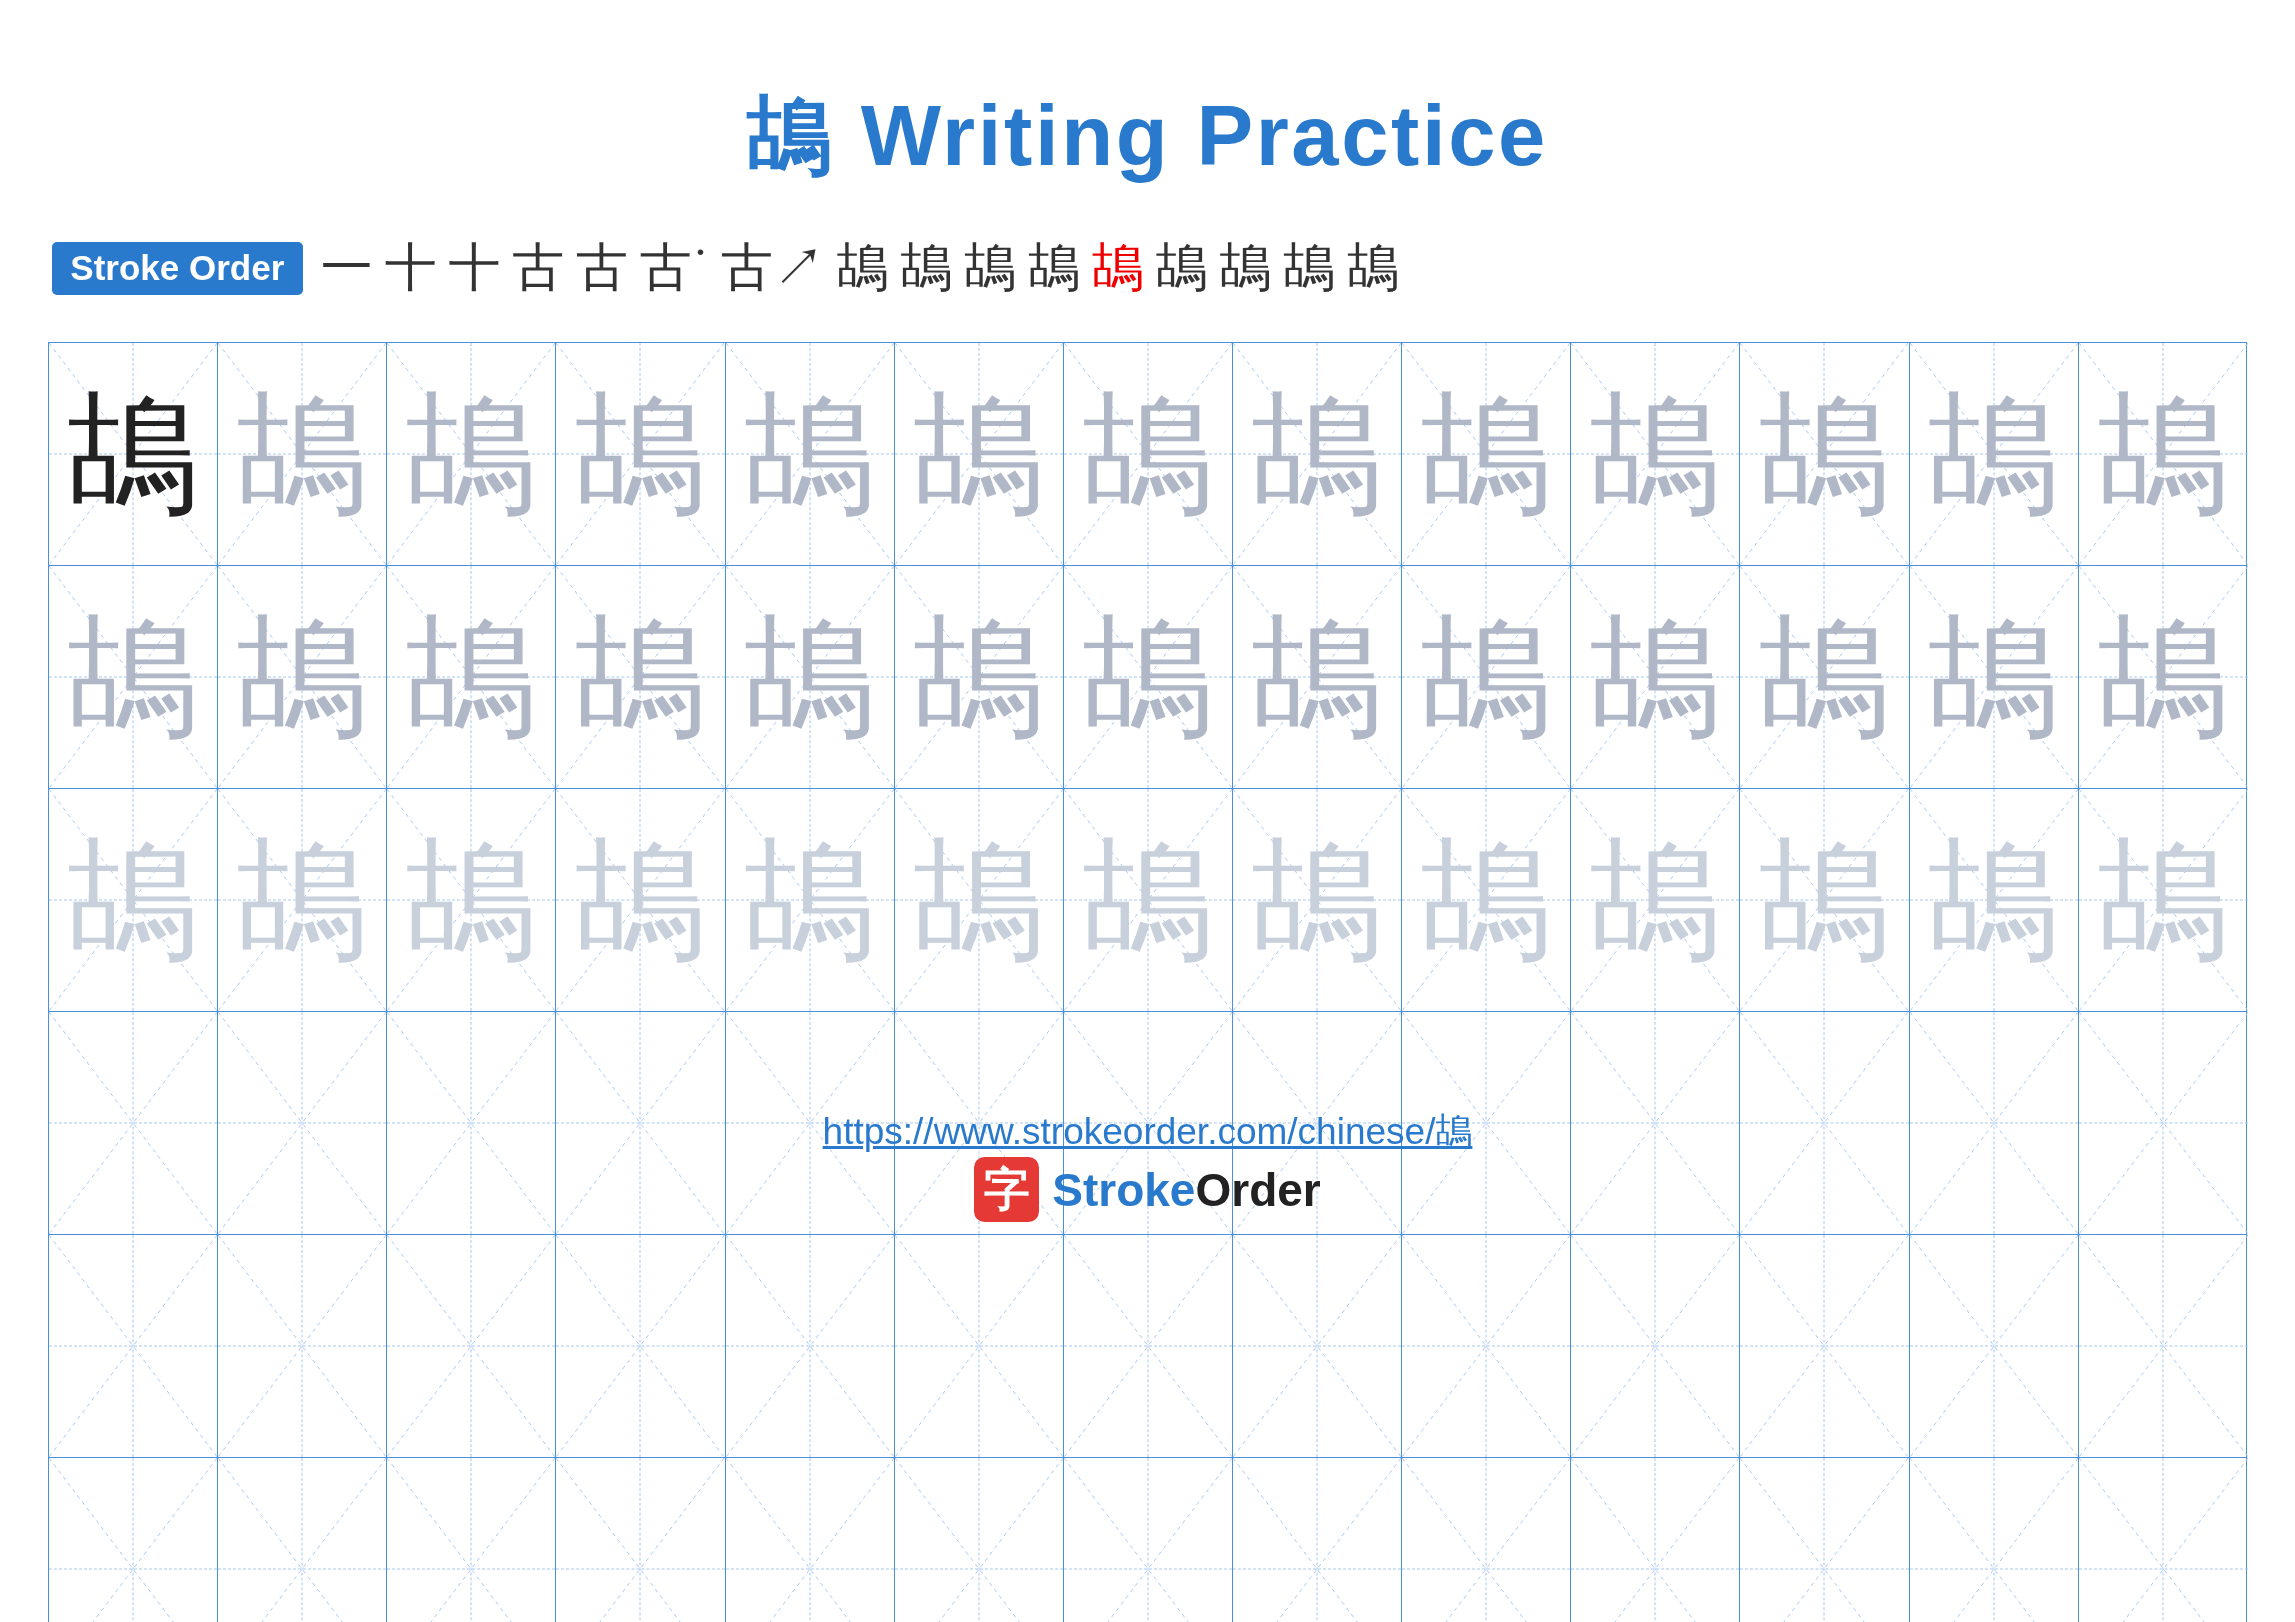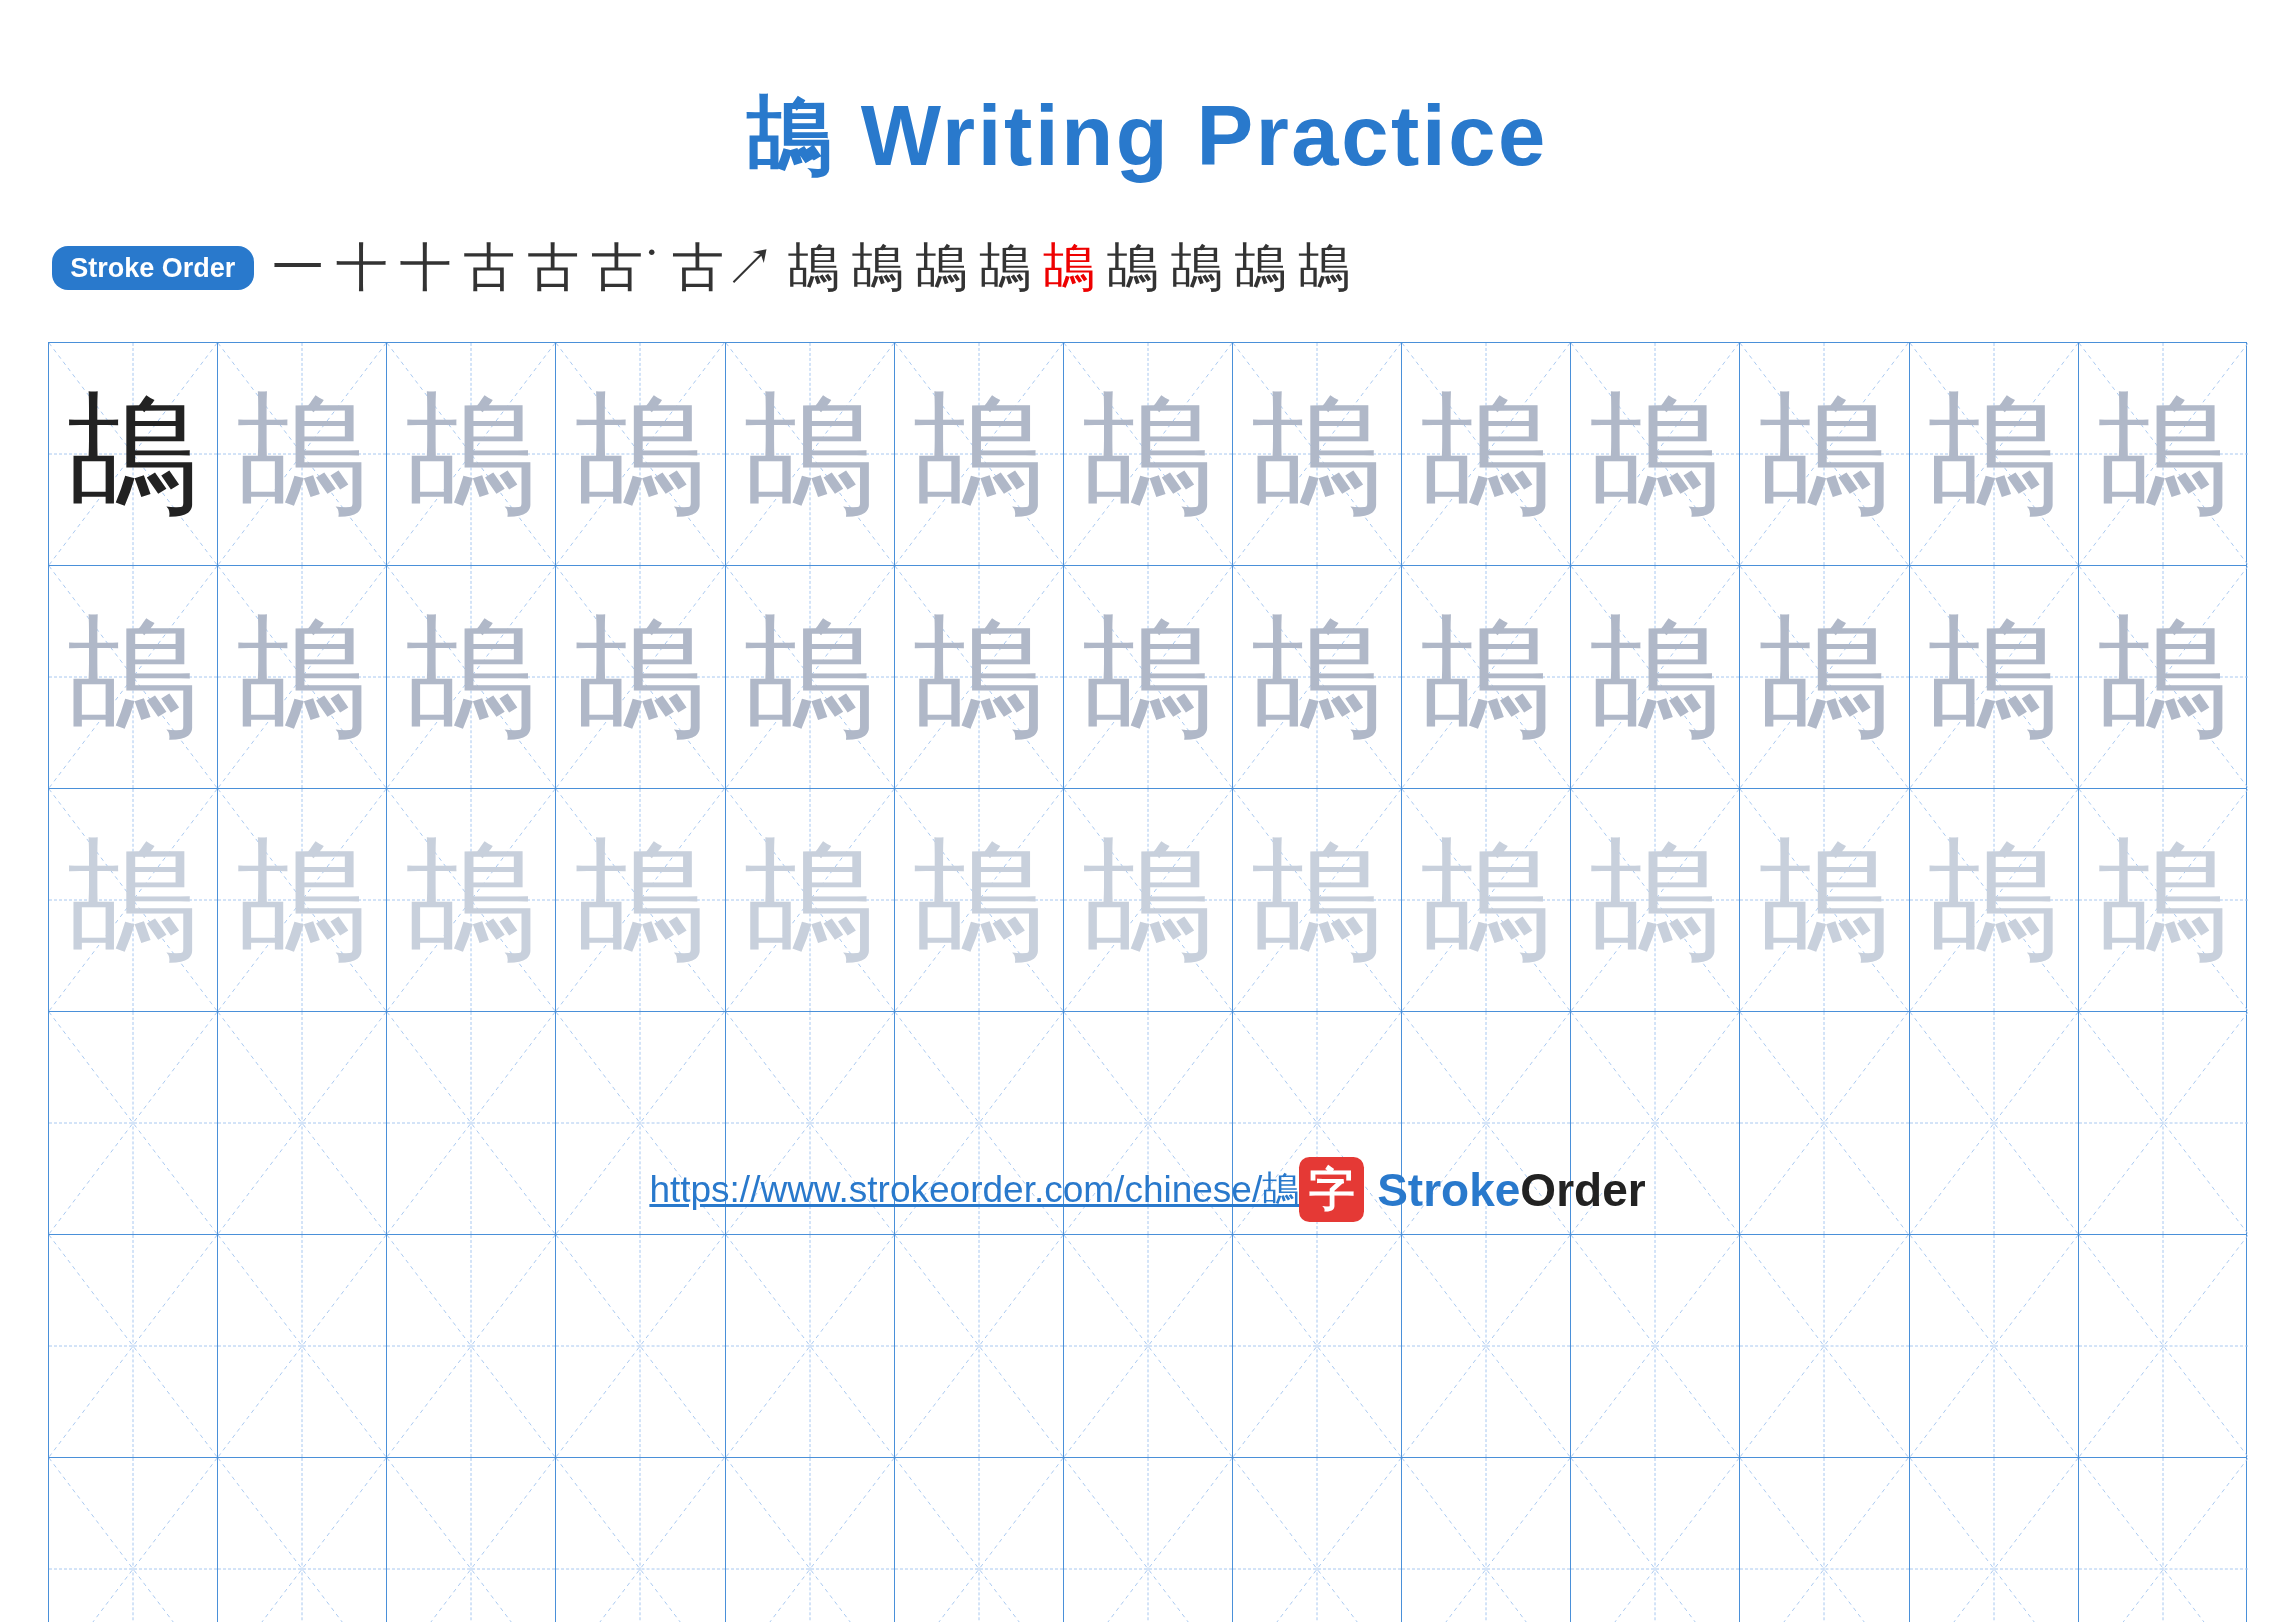--- a/index.html
+++ b/index.html
@@ -38,25 +38,25 @@
       align-items: center;
       margin-top: 39px;
       margin-left: 52px;
       align-self: flex-start;
       gap: 18.3px;
     }
 
     .stroke-order-badge {
       background: #2979cc;
       color: #fff;
-      font-size: 27px;
+      font-size: 35px;
       font-family: Arial, sans-serif;
       font-weight: bold;
       padding: 6.5px 18.3px;
-      border-radius: 16px;
+      border-radius: 5px;
       white-space: nowrap;
     }
 
     .stroke-seq {
       display: flex;
       align-items: center;
       gap: 11.8px;
     }
 
     .stroke-char {
@@ -152,22 +152,23 @@
     }
 
     
     .footer {
       position: absolute;
       bottom: 52px;
       left: 0;
       right: 0;
       display: flex;
       align-items: center;
-      justify-content: center;
+      justify-content: flex-end;
       padding: 0 31px;
+      flex-direction: column;
     }
 
     .footer-url {
       font-size: 37px;
       color: #2979cc;
       font-family: Arial, sans-serif;
     }
 
     .footer-brand {
       display: flex;

